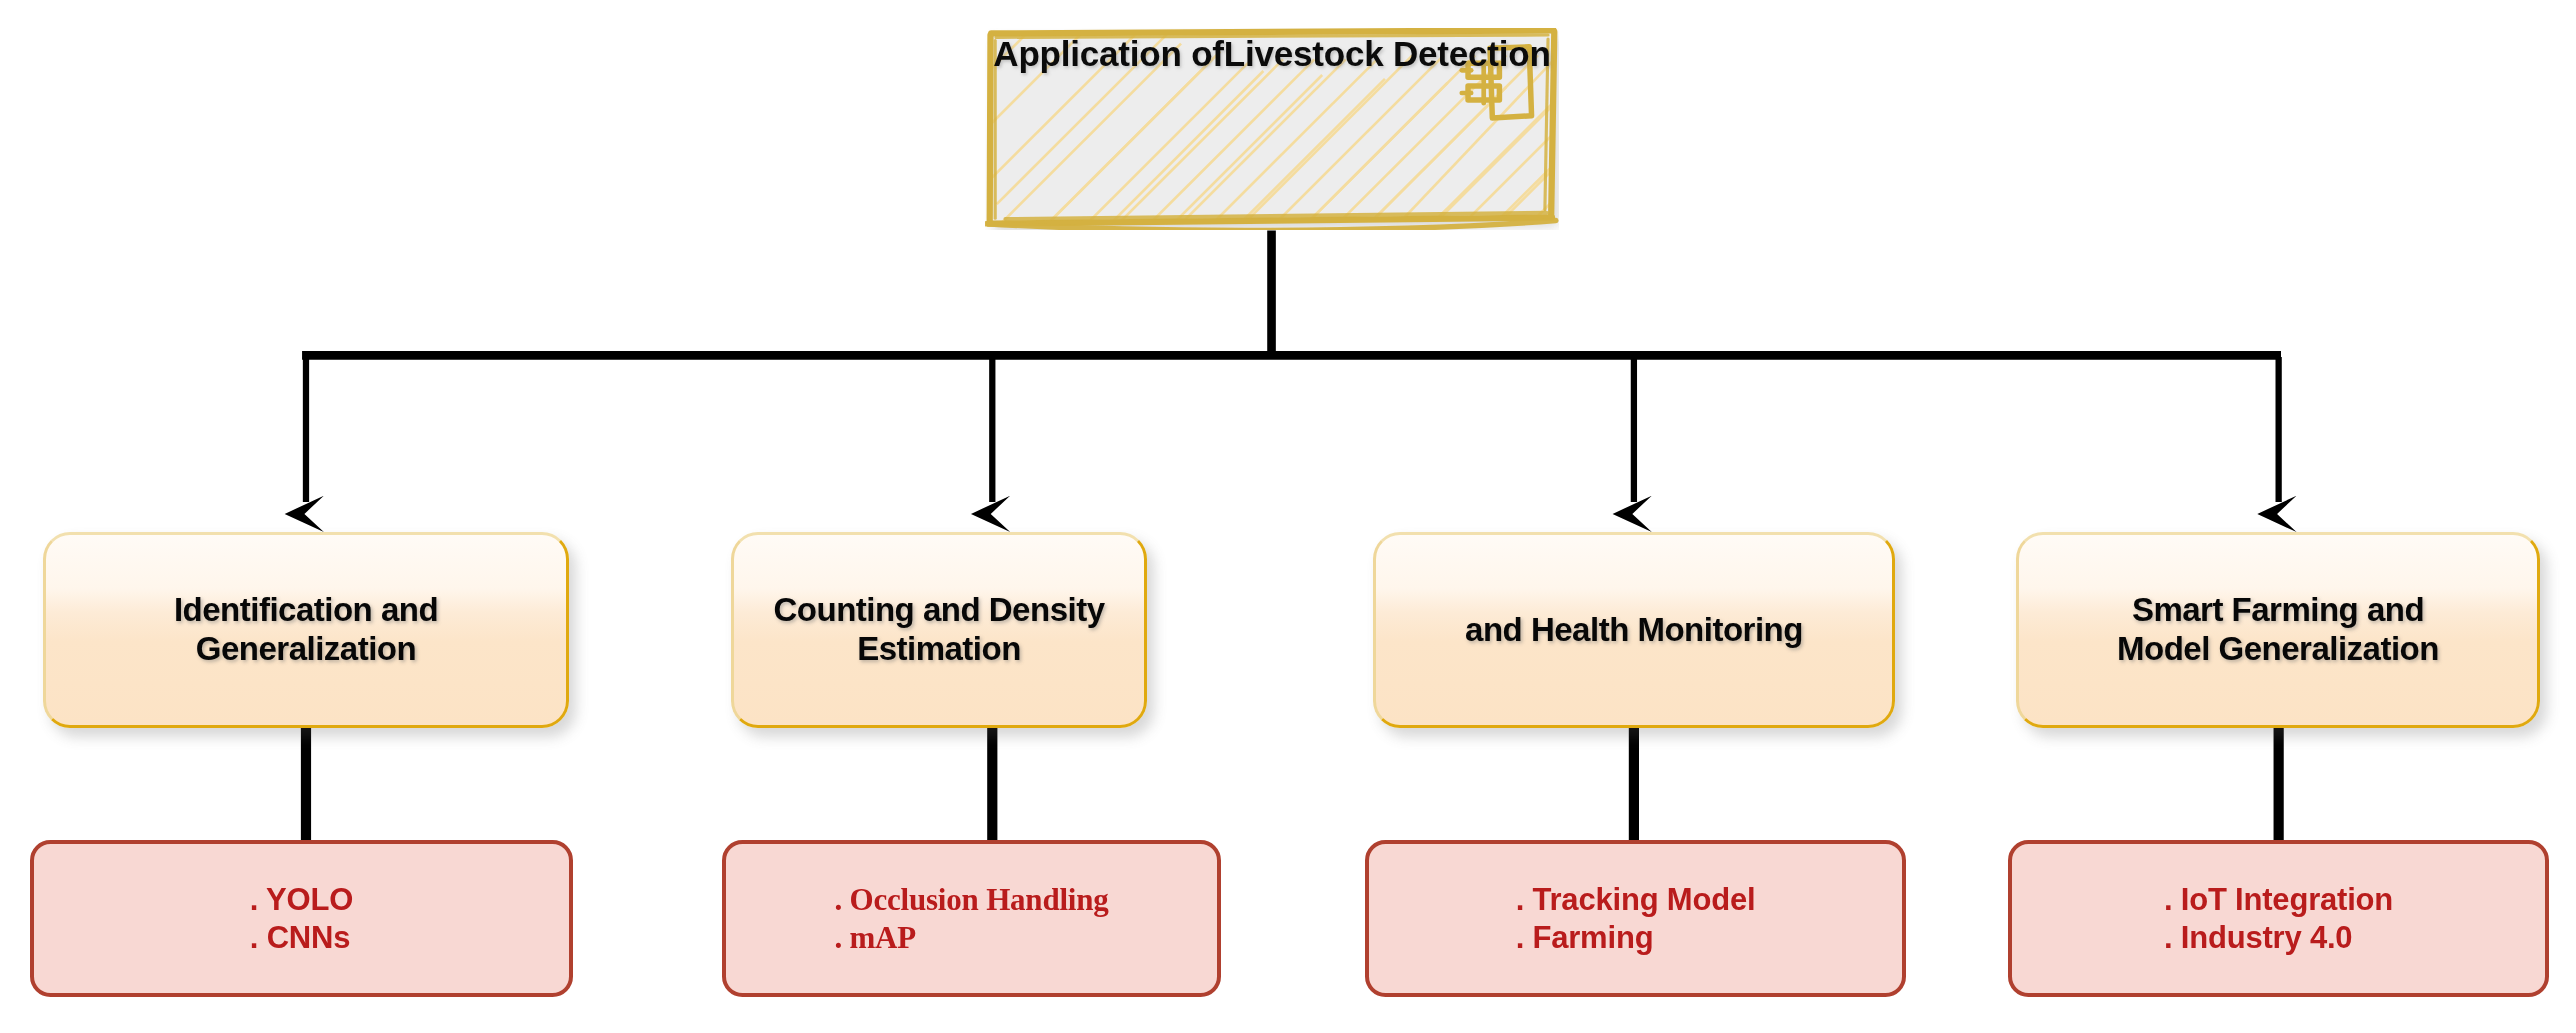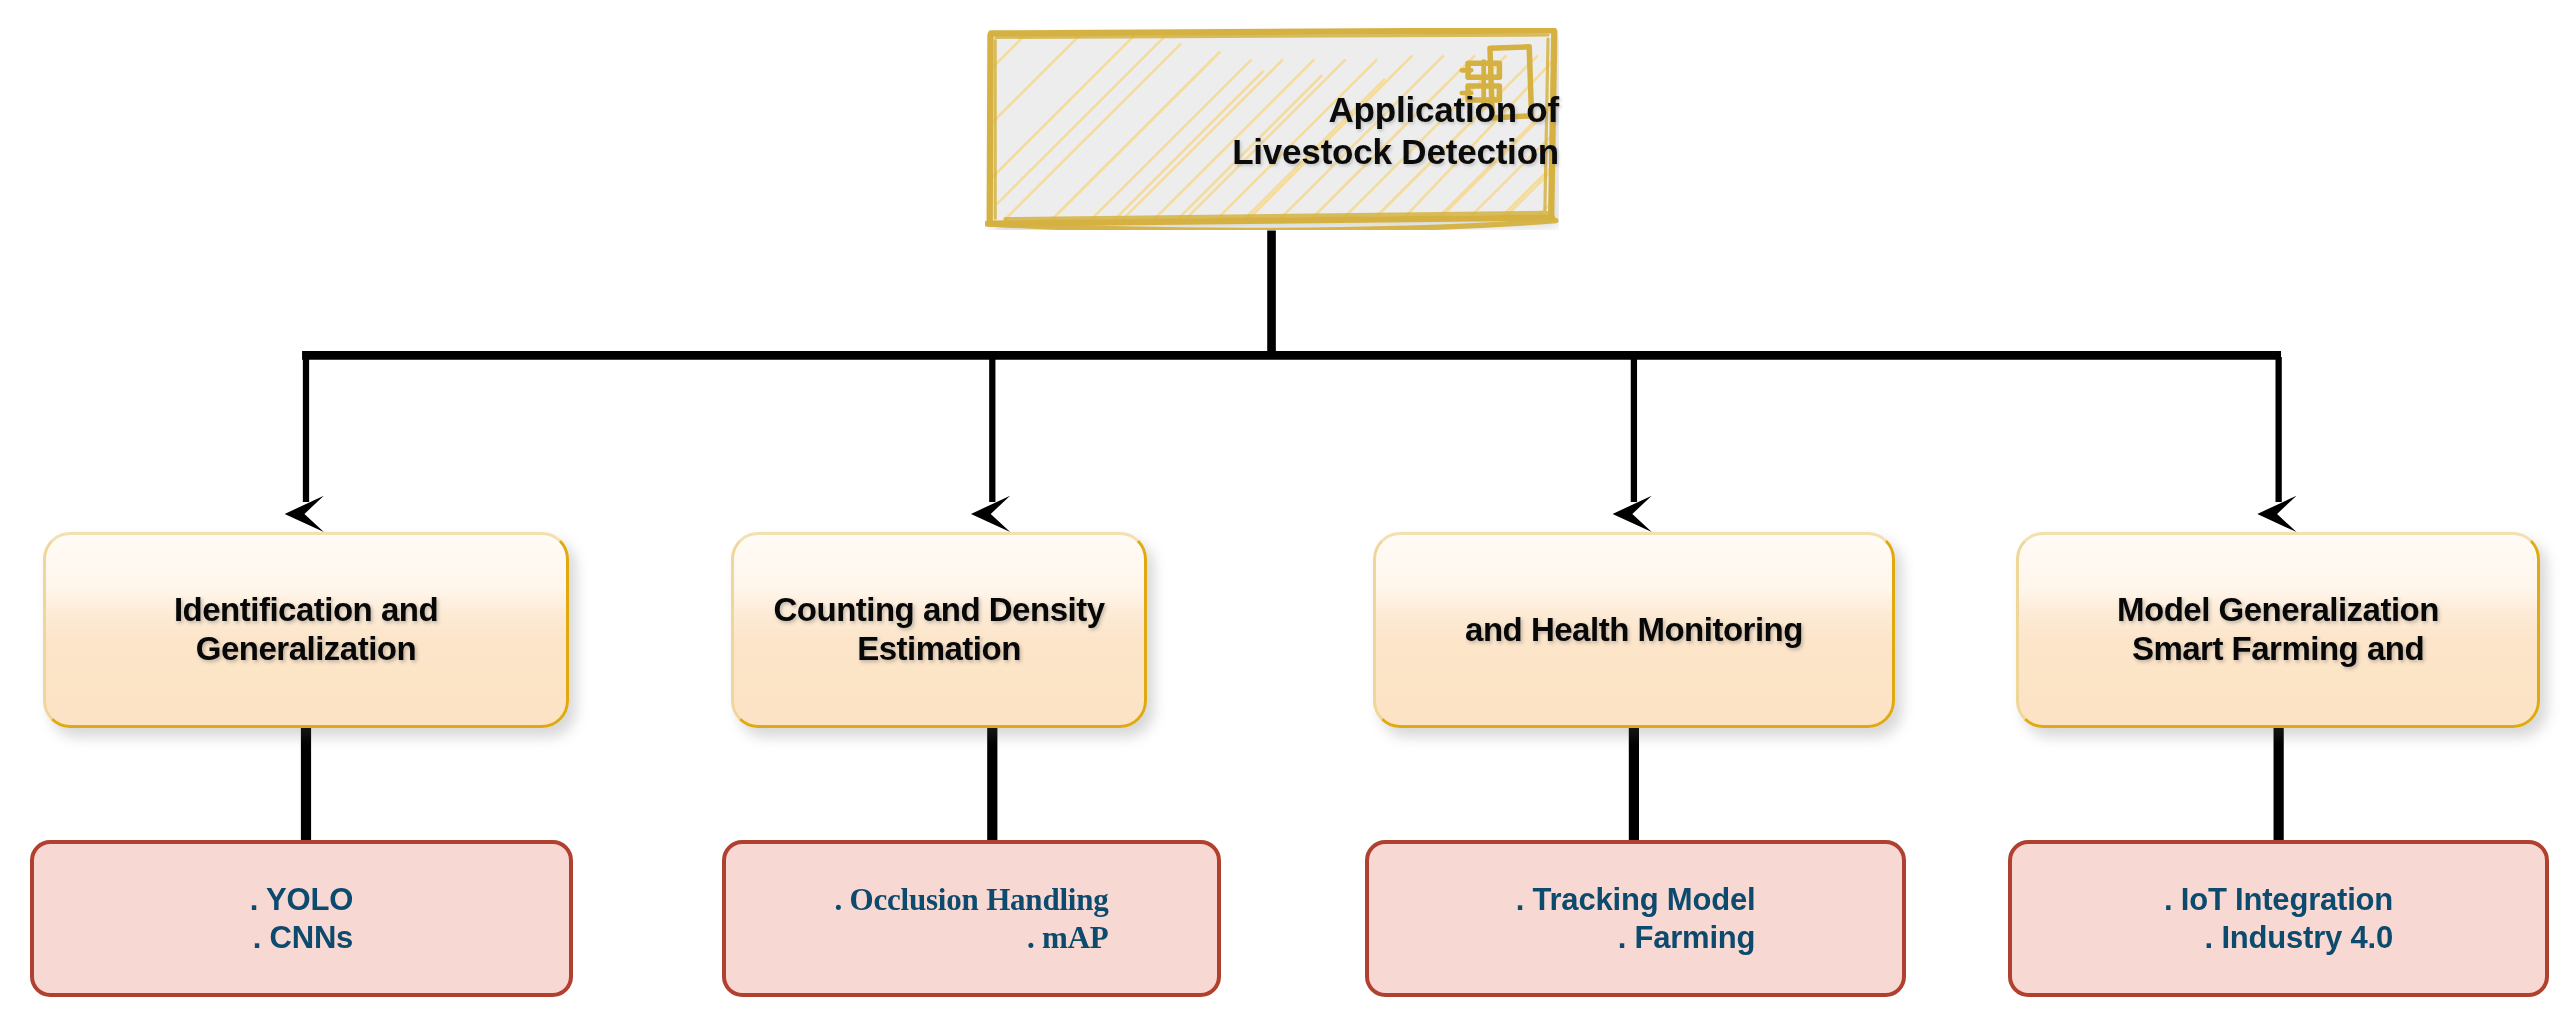--- a/index.html
+++ b/index.html
@@ -18,21 +18,21 @@
 
   
   .root-node{
     position:absolute;
     left:985px;top:28px;width:574px;height:202px;
     box-sizing:border-box;
   }
   .root-sketch{position:absolute;left:0;top:0;width:100%;height:100%;}
   .root-label{
     position:absolute;left:0;top:0;width:100%;height:100%;
-    display:flex;flex-direction:column;align-items:flex-end;justify-content:center;
+    display:flex;flex-direction:row;align-items:flex-start;justify-content:center;
     font-size:35px;font-weight:bold;color:#0b0b0b;line-height:1.22;
     text-align:center;letter-spacing:-0.2px;
     text-shadow:1.6px 2.4px 3.1px rgba(120,120,120,0.35);
     padding-top:4.7px;box-sizing:border-box;
   }
   .root-label span{display:block;white-space:nowrap;}
 
   
   .cat-node{
     position:absolute;top:532px;height:196px;
@@ -61,22 +61,22 @@
   
   .leaf-node{
     position:absolute;top:840px;height:157px;
     border-radius:20.4px;
     box-sizing:border-box;
     border:4.7px solid #B0402F;
     background:#F8D8D3;
     display:flex;align-items:center;justify-content:center;
   }
   .leaf-label{
-    font-size:31px;font-weight:bold;color:#0c4a6e;
-    line-height:1.22;text-align:right;letter-spacing:-0.2px;
+    font-size:31px;font-weight:bold;color:#b91c1c;
+    line-height:1.22;text-align:left;letter-spacing:-0.2px;
   }
   .leaf-label span{display:block;white-space:nowrap;}
 </style>
 </head>
 <body>
 
 <div id="stage">
 
   <svg id="wires" viewBox="0 0 3284 1317" width="2576" height="1033">
     <defs>
@@ -197,22 +197,22 @@
   </div>
 
   <div class="cat-node" style="left:1373px;width:522px;">
     <div class="cat-label">
       <span>and Health Monitoring</span>
     </div>
   </div>
 
   <div class="cat-node" style="left:2016px;width:524px;">
     <div class="cat-label">
+      <span>Smart Farming and</span>
       <span>Model Generalization</span>
-      <span>Smart Farming and</span>
     </div>
   </div>
 
   <div class="leaf-node" style="left:30px;width:543px;">
     <div class="leaf-label">
       <span>. YOLO</span>
       <span>. CNNs</span>
     </div>
   </div>
 

